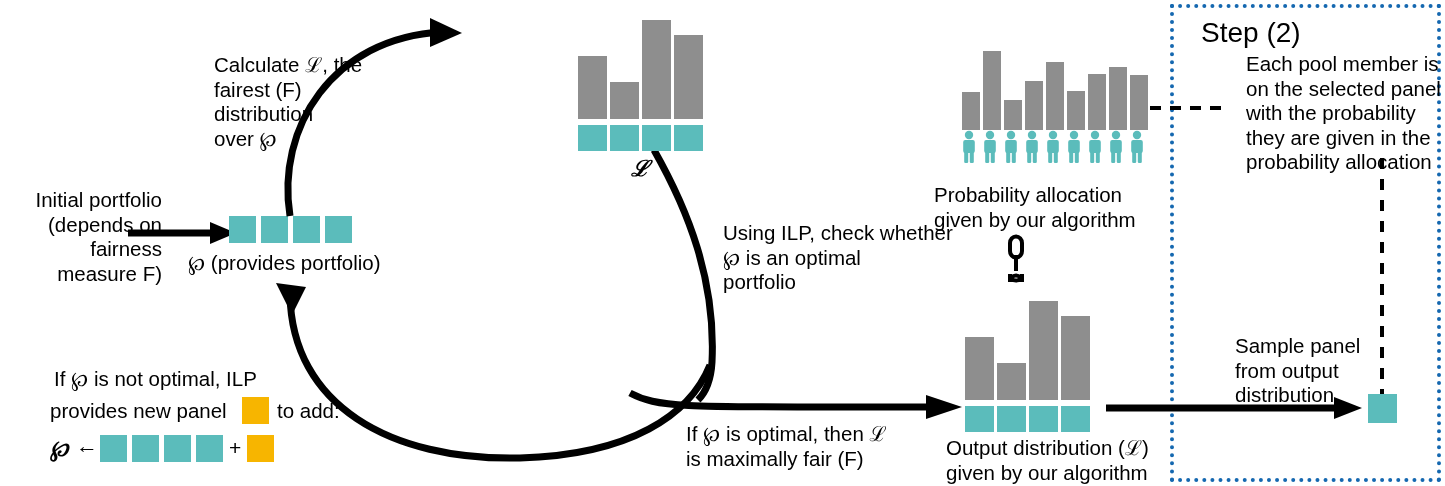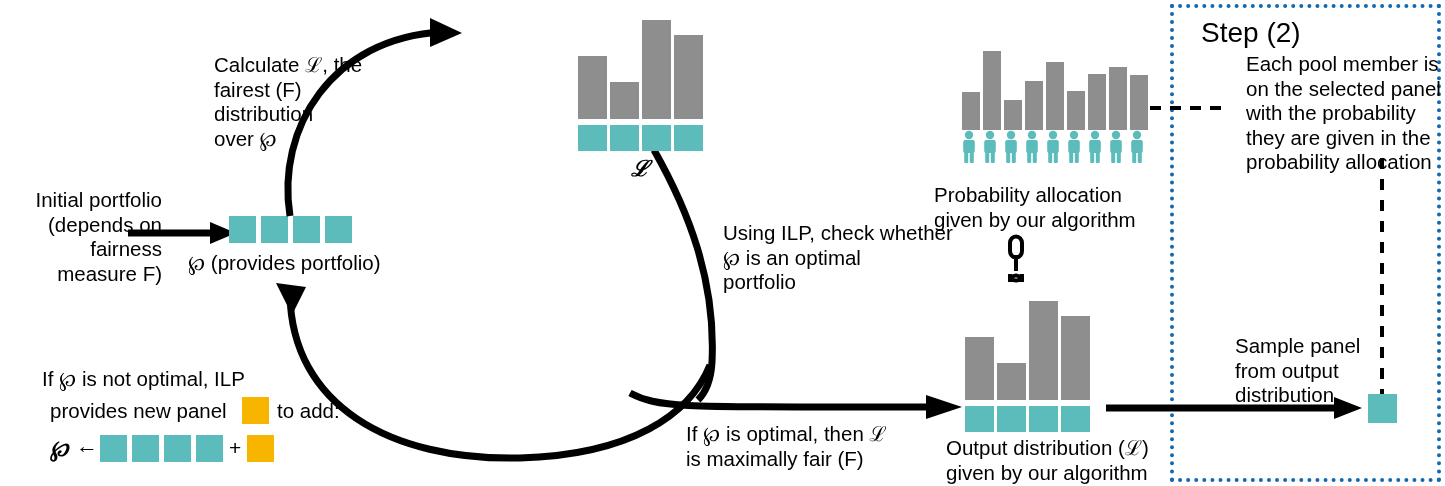--- a/index.html
+++ b/index.html
@@ -111,21 +111,21 @@
     <span class="sq" style="left:610px; top:125px; width:29px; height:26px;"></span>
     <span class="sq" style="left:642px; top:125px; width:29px; height:26px;"></span>
     <span class="sq" style="left:674px; top:125px; width:29px; height:26px;"></span>
     <div class="abs txt scr" style="left:631px; top:156px; font-size:22px;">ℒ</div>
   </div>
 
   <div class="abs txt" style="left:723px; top:221px; width:270px;">Using ILP, check whether
 ℘ is an optimal
 portfolio</div>
 
-  <div class="abs txt" style="left:42px; top:367px; width:280px;">If ℘ is not optimal, ILP</div>
+  <div class="abs txt" style="left:54px; top:367px; width:280px;">If ℘ is not optimal, ILP</div>
 
   <div class="abs txt" style="left:50px; top:399px;">provides new panel</div>
   <span class="ysq" style="left:242px; top:397px; width:27px; height:27px;"></span>
   <div class="abs txt" style="left:277px; top:399px;">to add:</div>
 
   <div class="abs txt scr" style="left:50px; top:436px; font-size:22px;">℘</div>
   <div class="abs txt" style="left:76px; top:434px; font-size:22px;">←</div>
   <span class="sq" style="left:100px; top:435px; width:27px; height:27px;"></span>
   <span class="sq" style="left:132px; top:435px; width:27px; height:27px;"></span>
   <span class="sq" style="left:164px; top:435px; width:27px; height:27px;"></span>

